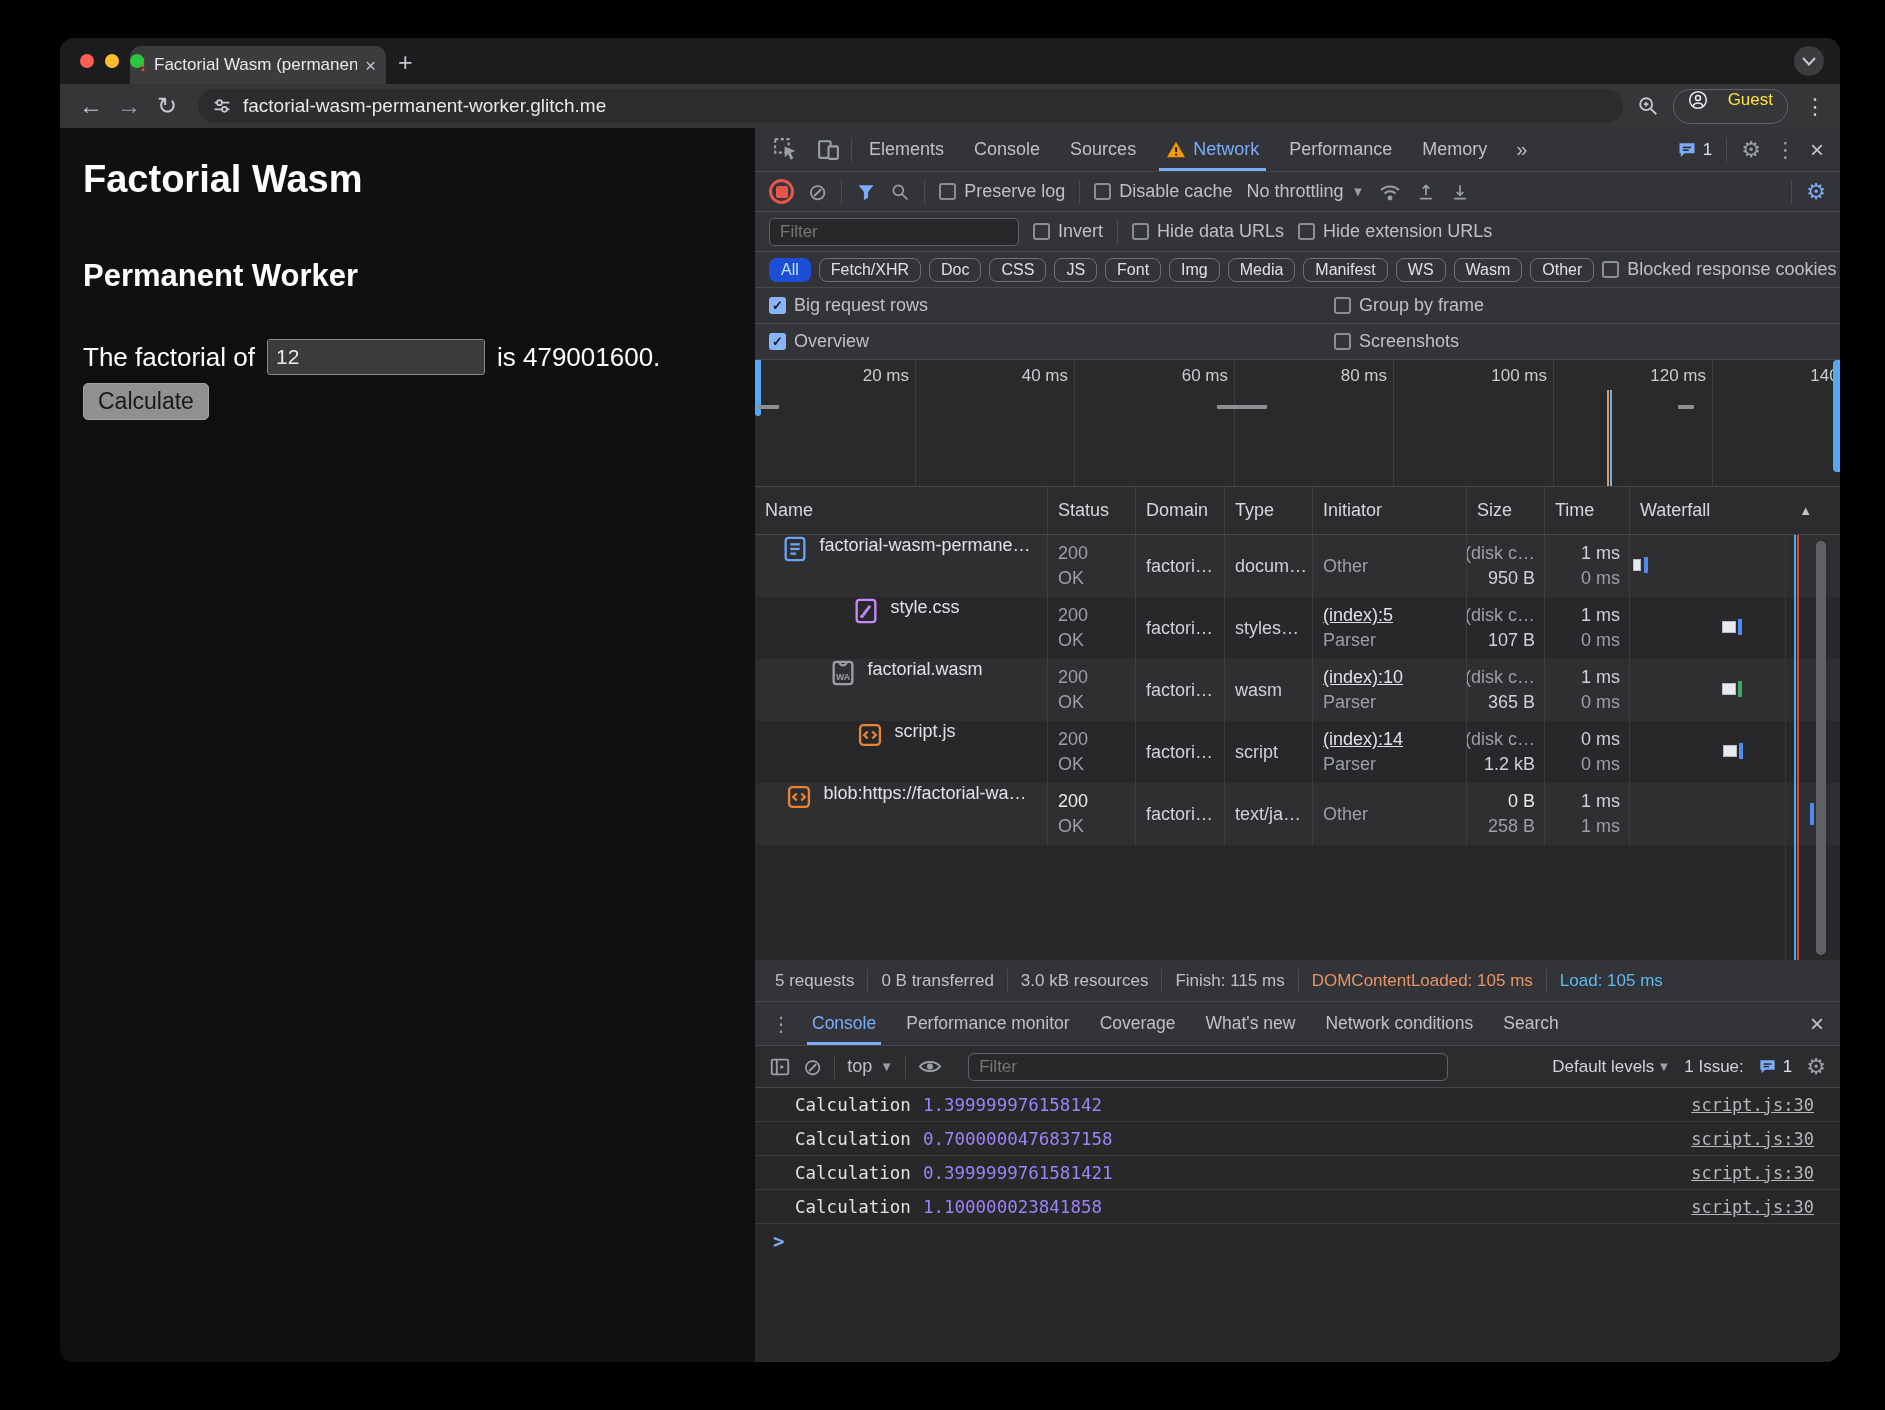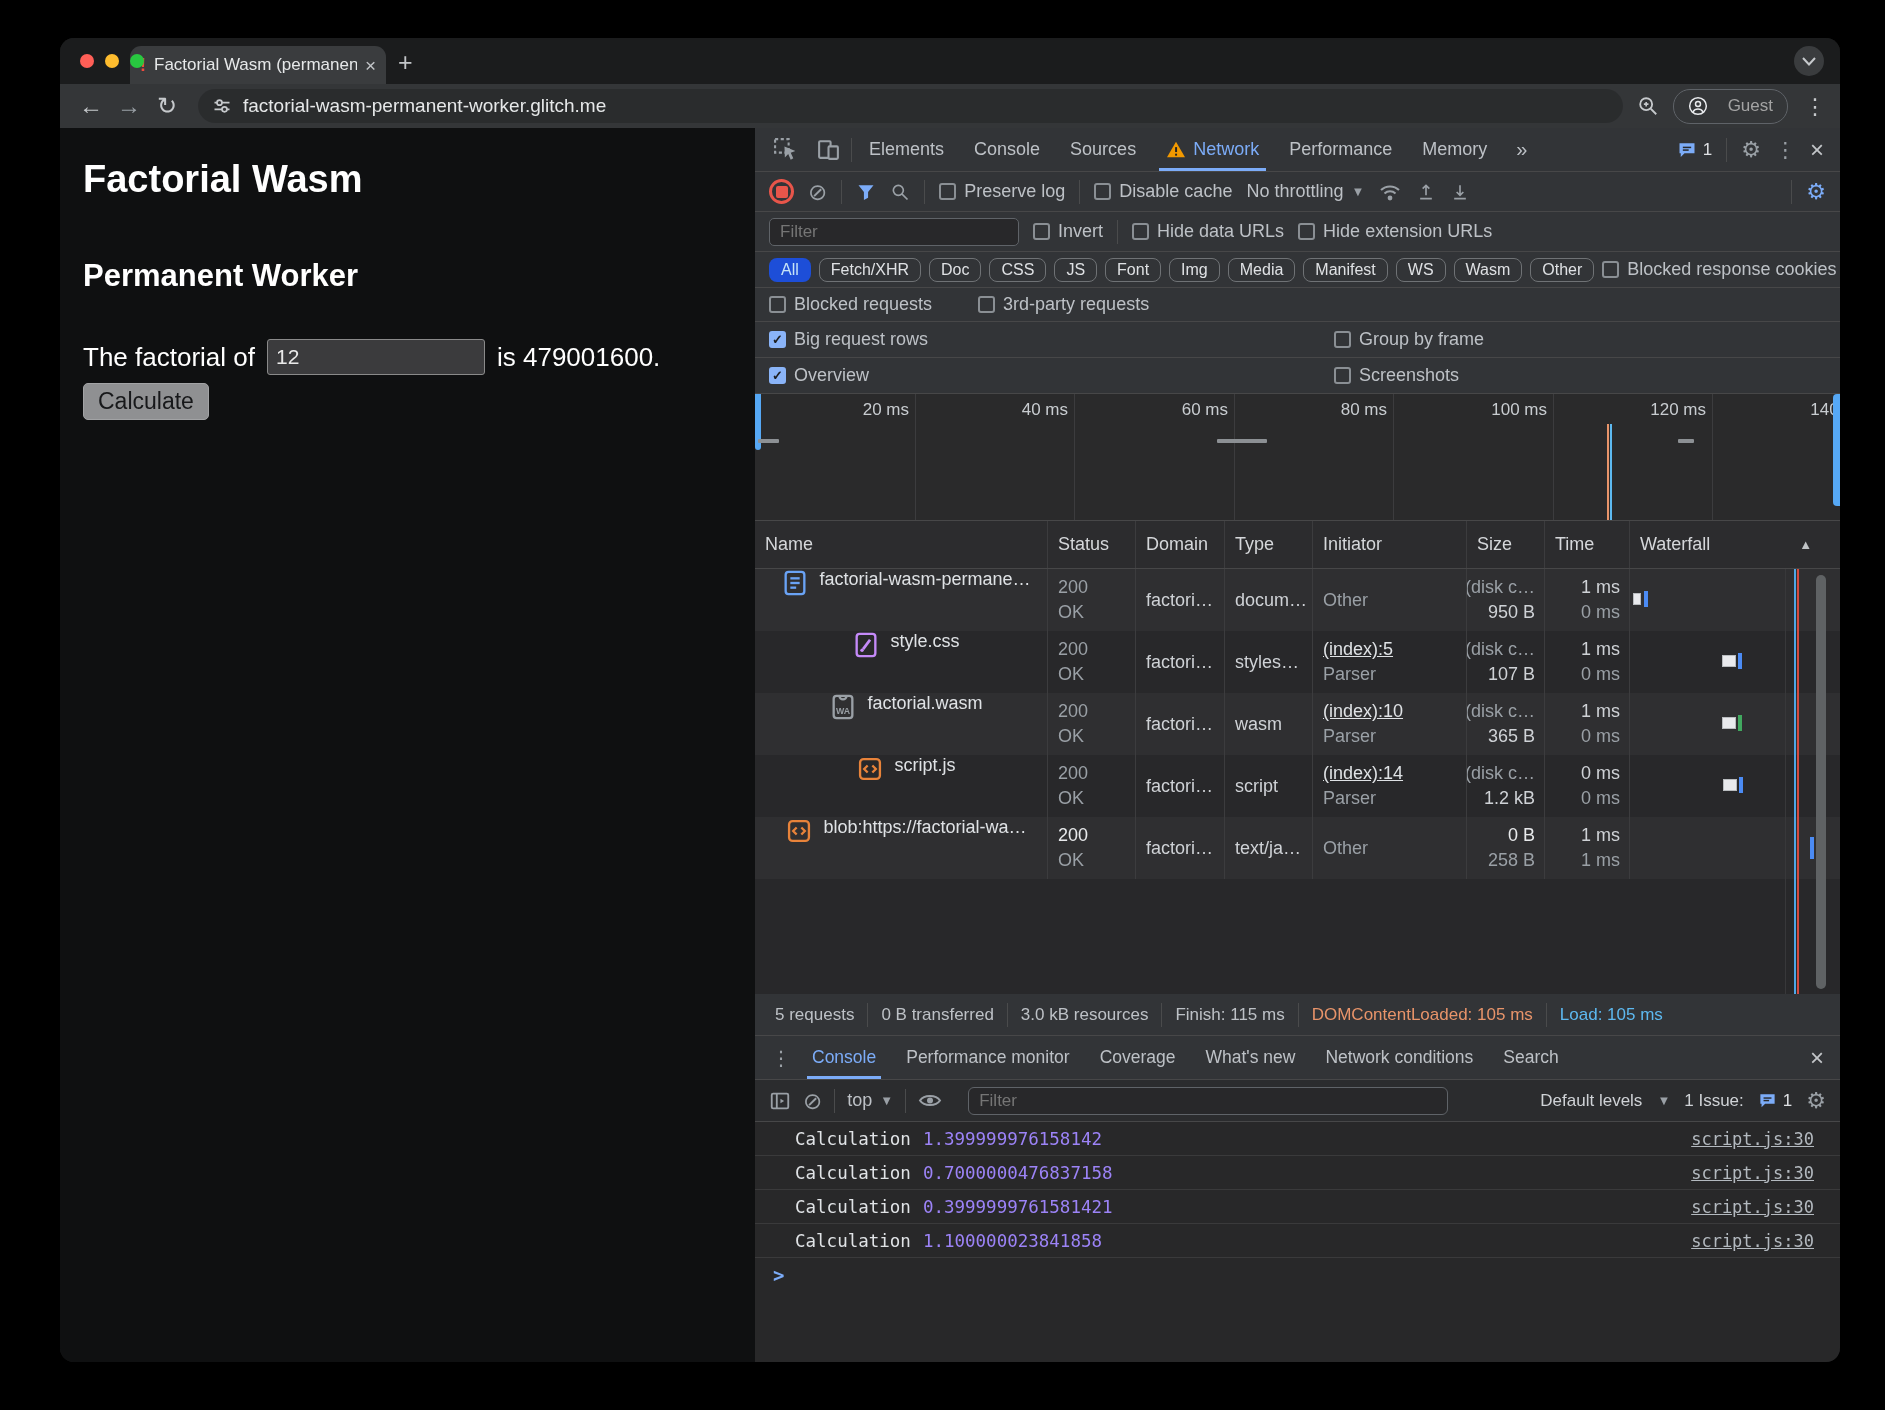--- a/index.html
+++ b/index.html
@@ -19,22 +19,22 @@
   .newtab{color:#c2c5c8;font-size:25px;margin:0 0 7px 12px;}
   .tab-chevron{position:absolute;right:16px;top:8px;width:30px;height:30px;border-radius:50%;
        background:#3a3c3e;display:flex;align-items:center;justify-content:center;}
   .navbar{height:44px;background:#343638;display:flex;align-items:center;flex:none;padding:0 14px;gap:4px;}
   .navbtn{color:#c6c9cc;font-size:24px;width:34px;text-align:center;}
   .navbtn.dim{color:#86898c;}
   .urlbox{flex:1;height:34px;margin:0 10px;border-radius:17px;background:rgba(0,0,0,0.18);
           display:flex;align-items:center;padding:0 14px;gap:11px;}
   .url-text{color:#e6e8e9;font-size:19px;}
   .zoom-ic{margin-right:10px;}
-  .guest{height:33px;border:1px solid #5f6368;border-radius:17px;display:flex;align-items:center;
-         gap:20px;padding:0 14px;color:#a3a3a3;font-size:17px;}
+  .guest{height:33px;border:1px solid #5f6368;border-radius:17px;display:flex;
+         gap:20px;padding:0 14px;color:#fde047;font-size:17px;}
   .kebab{color:#c6c9cc;font-size:22px;margin-left:12px;font-family:"DejaVu Sans",sans-serif;}
   
   .content{flex:1;display:flex;min-height:0;}
   .page{width:695px;flex:none;background:#0f1011;color:#fff;padding:30px 0 0 23px;box-sizing:border-box;}
   .page h1{margin:0;font-size:38px;font-weight:bold;}
   .page h2{margin:57px 0 0 0;font-size:31px;font-weight:bold;}
   .para{margin-top:45px;font-size:26px;display:flex;align-items:center;gap:12px;}
   .fact-input{width:218px;height:36px;background:#3b3b3d;border:1px solid #8a8a8a;border-radius:3px;
           color:#e9e9e9;font-size:21px;padding:0 8px;font-family:"Liberation Sans",sans-serif;box-sizing:border-box;}
   .calc-btn{margin-top:8px;background:#8f9092;color:#17181a;border:1px solid #a2a3a5;border-radius:5px;
@@ -120,21 +120,21 @@
   
   .drawer-tabs{height:44px;padding-left:10px;}
   .dw-tab{height:100%;display:flex;align-items:center;padding:0 15px;color:#bdc1c6;font-size:17.5px;
           position:relative;white-space:nowrap;}
   .dw-tab.active{color:#7cacf8;}
   .dw-tab.active::after{content:"";position:absolute;left:10px;right:10px;bottom:0;height:3px;background:#7cacf8;}
   .drawer-toolbar{height:42px;background:#2b2c2e;padding:0 14px;gap:12px;}
   .con-filter{width:480px;height:28px;border:1px solid #5f6368;background:#28282a;border-radius:6px;
       color:#dfe1e4;font-size:17px;padding:0 10px;margin-left:14px;font-family:"Liberation Sans",sans-serif;box-sizing:border-box;}
   .dw-right{margin-left:auto;display:flex;align-items:center;gap:14px;}
-  .levels{color:#cfd2d6;font-size:17px;display:flex;align-items:center;gap:15px;white-space:nowrap;}
+  .levels{color:#cfd2d6;font-size:17px;display:flex;align-items:center;gap:3px;white-space:nowrap;}
   .issue-txt{color:#cfd2d6;font-size:17px;white-space:nowrap;text-align:right;}
   .logs{flex:none;}
   .logrow{height:33px;border-bottom:1px solid #3a3a3b;display:flex;align-items:center;padding-left:40px;
           font-family:"DejaVu Sans Mono",monospace;font-size:17.5px;background:#282829;}
   .log-label{color:#e0e3e6;}
   .log-val{color:#9c83f7;margin-left:12px;}
   .log-src{margin-left:auto;padding-right:26px;color:#b3b9bf;text-decoration:underline;font-size:17px;}
   .prompt{height:34px;display:flex;align-items:center;padding-left:18px;
           font-family:"DejaVu Sans Mono",monospace;font-size:19px;color:#7cacf8;font-weight:bold;}
   svg{display:block;}
@@ -352,30 +352,20 @@
               <span class="chip">WS</span>
               <span class="chip">Wasm</span>
               <span class="chip">Other</span>
             </div>
         <span style="margin-left:auto;display:flex;align-items:center;">
           <span class="cb"></span>
           <span class="cb-lab">Blocked response cookies</span>
         </span>
       </div>
 
-      <div class="net-row2">
-        <span style="display:flex;align-items:center;">
-          <span class="cb"></span>
-          <span class="cb-lab">Blocked requests</span>
-        </span>
-        <span style="display:flex;align-items:center;">
-          <span class="cb"></span>
-          <span class="cb-lab">3rd-party requests</span>
-        </span>
-      </div>
 
       <div class="net-rowbig">
         <span style="display:flex;align-items:center;">
           <span class="cb on">✓</span>
           <span class="cb-lab">Big request rows</span>
         </span>
         <span class="abs-cb">
           <span class="cb"></span>
           <span class="cb-lab">Group by frame</span>
         </span>

